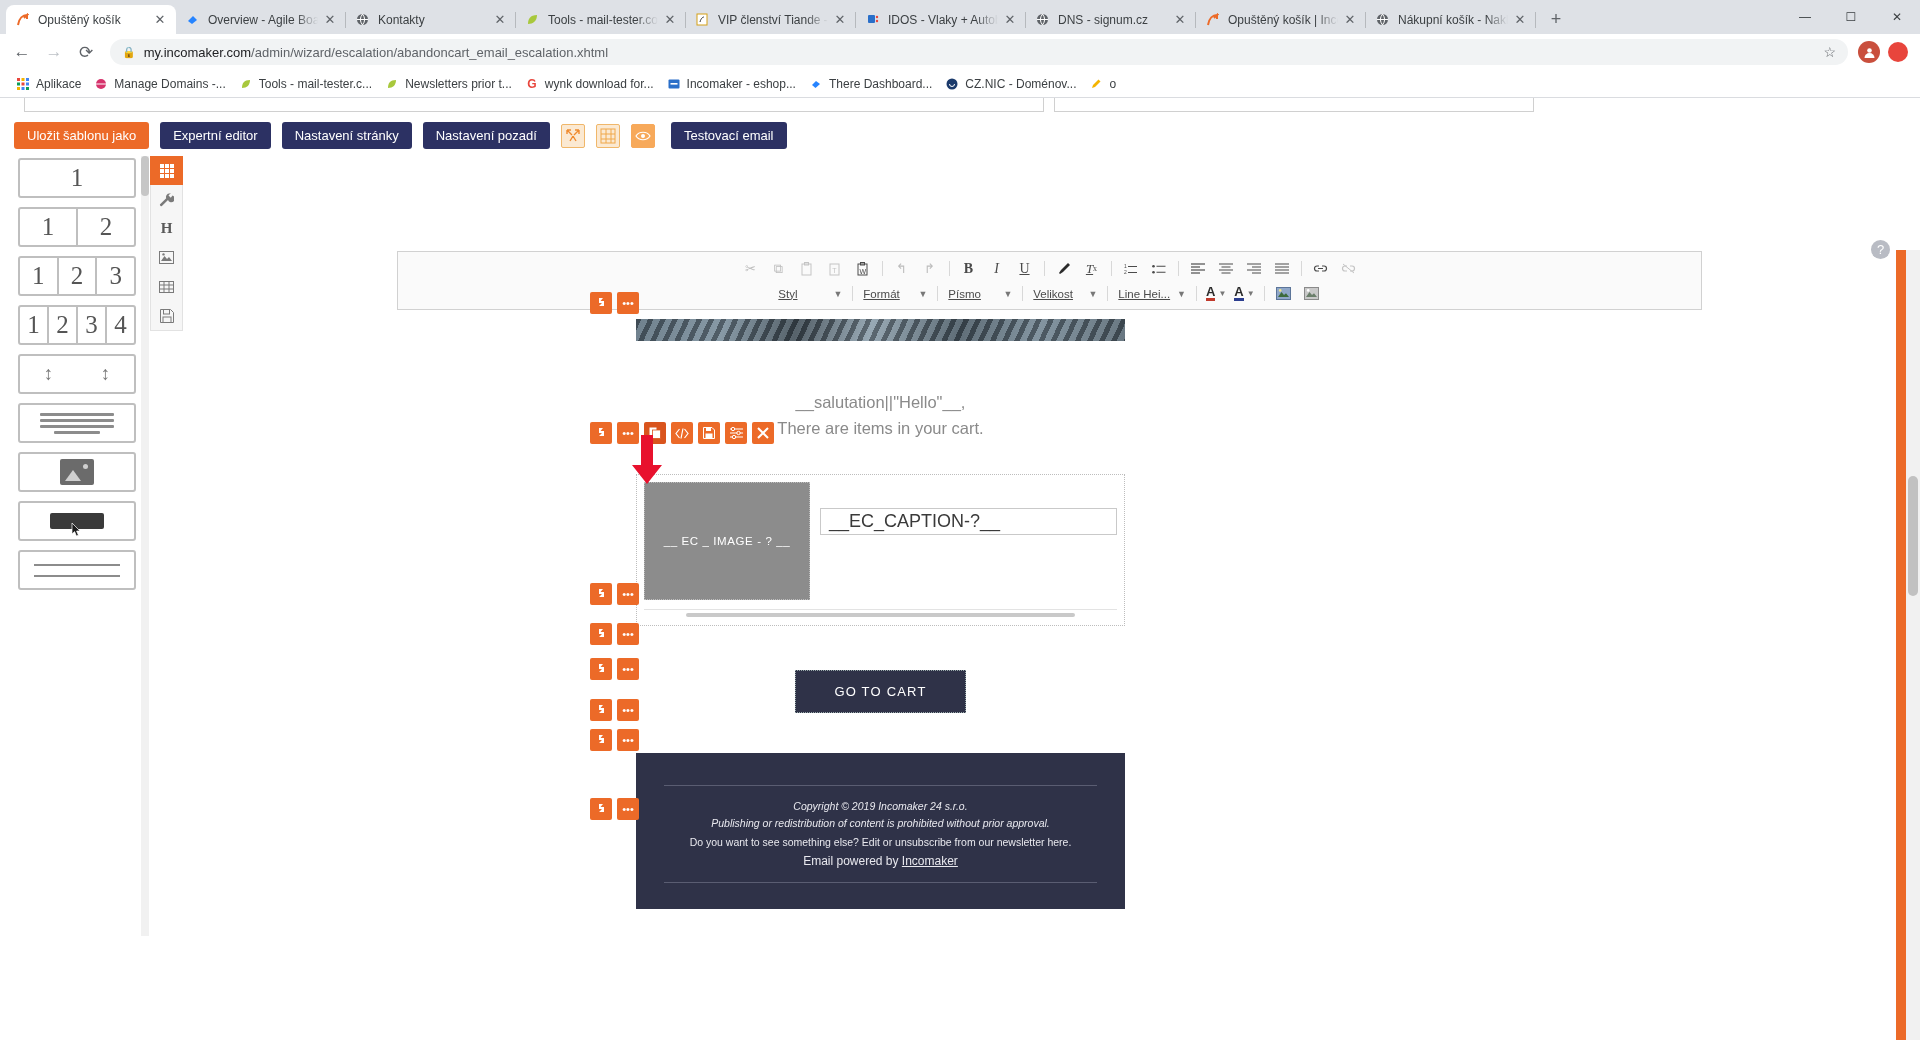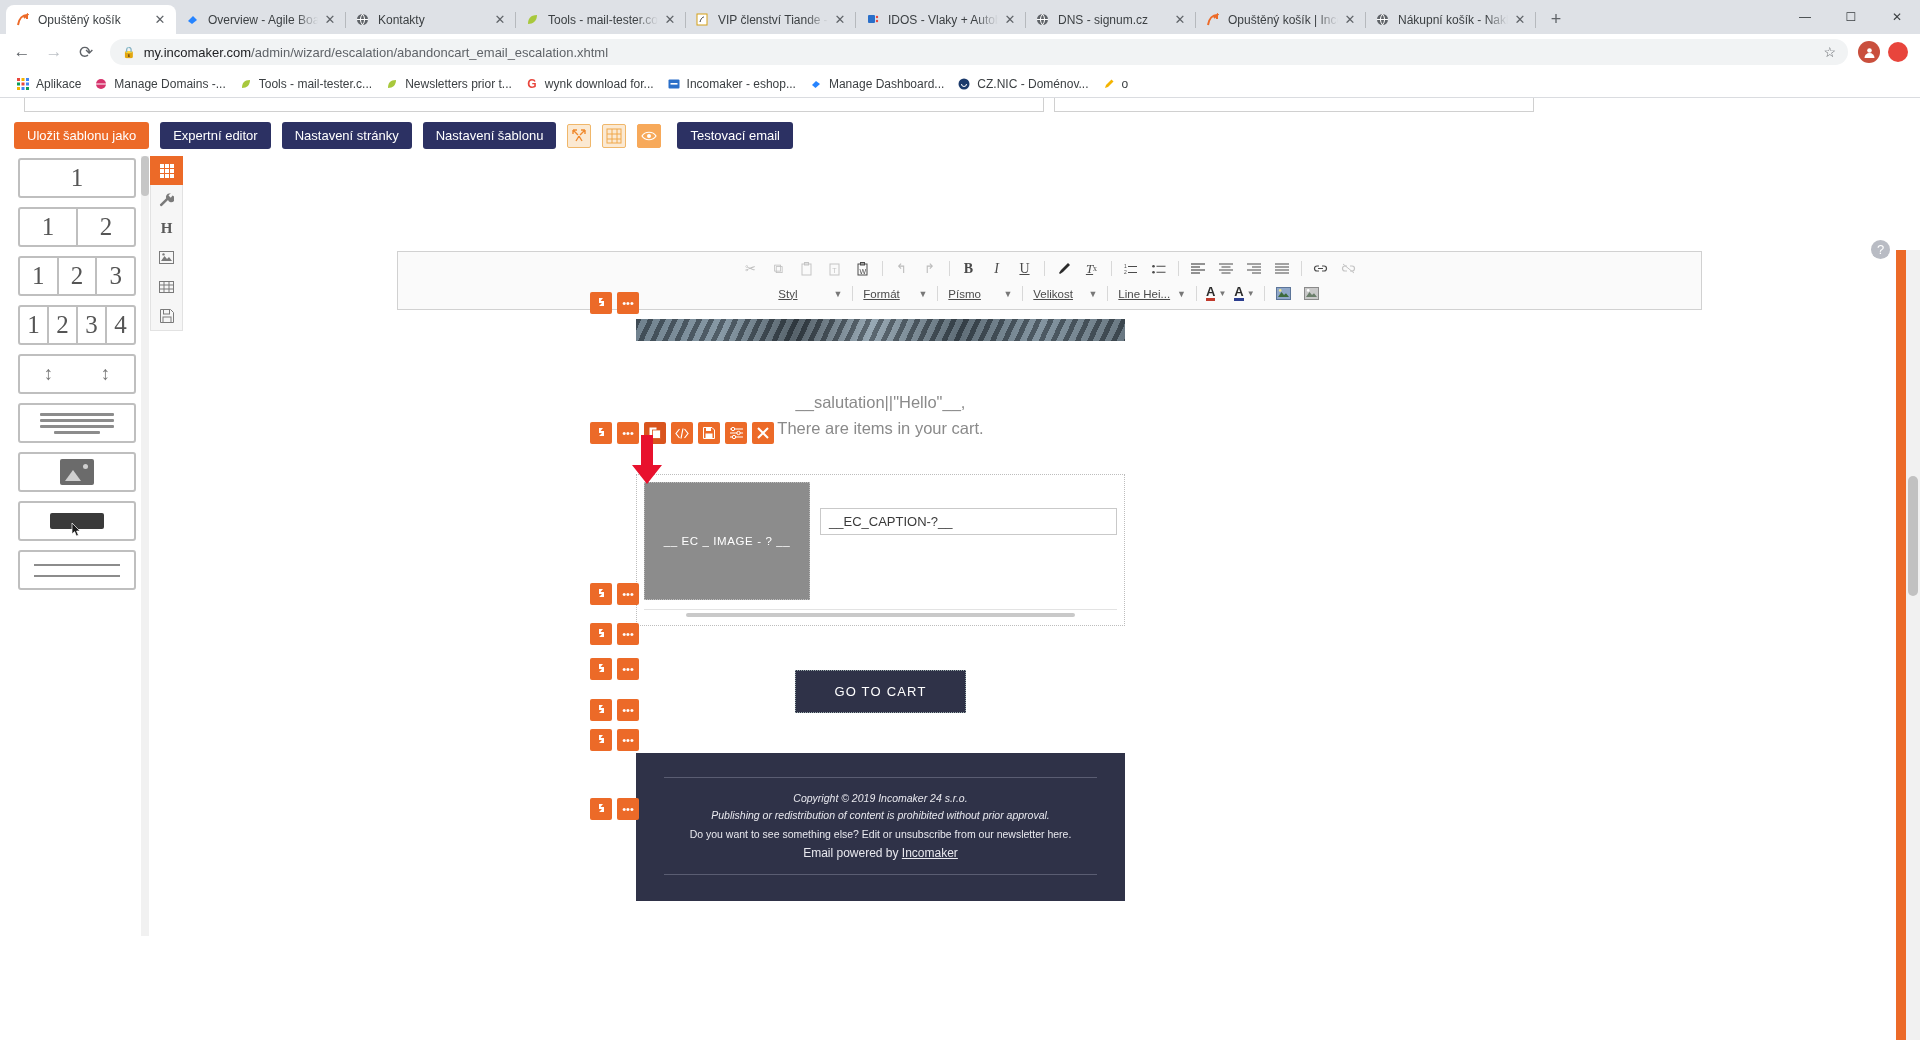--- a/index.html
+++ b/index.html
@@ -245,41 +245,41 @@
   }
   .pb-inner { display: flex; gap: 10px; height: 118px; }
   .pb-img {
     width: 166px; background: #8c8c8c; color: #fff; font-size: 11.5px;
     display: flex; align-items: center; justify-content: center; letter-spacing: .6px;
     border: 1px dotted #bdbdbd;
   }
   .pb-fields { flex: 1; padding-top: 26px; }
   .pb-field {
     border: 1px solid #c9c9c9; height: 27px; display: flex; align-items: center;
-    padding: 0 8px; font-size: 13px; color: #3a3a3a; background: #fff;
+    padding: 0 8px; font-size: 18px; color: #3a3a3a; background: #fff;
     margin-bottom: 1px;
   }
   .pb-scroll {
     position: absolute; left: 7px; right: 7px; bottom: 6px; height: 10px;
     border-top: 1px solid #e3e3e3;
   }
   .pb-scroll i {
     display: block; position: absolute; left: 42px; right: 42px; top: 3px;
     height: 4px; background: #c9c9c9; border-radius: 2px;
   }
 
   .cta-wrap { text-align: center; margin-top: 44px; }
   .cta {
     display: inline-block; background: #2f3248; color: #fff; font-size: 13px;
     padding: 13px 38px; letter-spacing: 1.2px; border: 1px dotted #9aa;
   }
 
   .footer {
     margin-top: 40px; background: #2f3248; color: #e8e8ee;
-    padding: 20px 28px 26px; text-align: center;
+    padding: 28px 28px 26px; text-align: center;
   }
   .footer hr { border: none; border-top: 1px solid #5a5d72; margin: 4px 0 12px; }
   .footer .f1 { font-size: 10.5px; font-style: italic; line-height: 17px; }
   .footer .f2 { font-size: 10.5px; font-style: italic; line-height: 17px; }
   .footer .f3 { font-size: 10.5px; line-height: 17px; margin-top: 2px; }
   .footer .f4 { font-size: 12px; line-height: 17px; margin-top: 2px; }
   .footer .f4 u { text-decoration: underline; }
   .footer hr.b { margin: 12px 0 0; }
 
   
@@ -497,21 +497,21 @@
           </svg>
       </span>
       <span>Incomaker - eshop...</span>
     </div>
     <div class="bm">
       <span class="bmi">
         <svg width="12" height="12" viewBox="0 0 12 12">
             <path d="M2 7 L6 3 L10 6 L5.5 10 Z" fill="#2684ff"></path>
           </svg>
       </span>
-      <span>Manage Dashboard...</span>
+      <span>There Dashboard...</span>
     </div>
     <div class="bm">
       <span class="bmi">
         <svg width="12" height="12" viewBox="0 0 12 12">
             <circle cx="6" cy="6" r="5.5" fill="#1b3a6b"></circle>
             <path d="M3.5 6a2.5 2.5 0 005 0" stroke="#fff" fill="none"></path>
           </svg>
       </span>
       <span>CZ.NIC - Doménov...</span>
     </div>
@@ -529,21 +529,21 @@
 
     <div class="top-cut">
       <div class="cut-box cut-a"></div>
       <div class="cut-box cut-b"></div>
     </div>
 
     <div class="actionbar">
       <button class="abtn orange">Uložit šablonu jako</button>
       <button class="abtn navy">Expertní editor</button>
       <button class="abtn navy">Nastavení stránky</button>
-      <button class="abtn navy">Nastavení šablonu</button>
+      <button class="abtn navy">Nastavení pozadí</button>
       <div class="isq">
         <svg width="16" height="16" viewBox="0 0 16 16">
             <path d="M2 2 L7 7 M2 2 v4 M2 2 h4 M14 2 L9 7 M14 2 v4 M14 2 h-4 M8 8 L5 13 M8 8 L11 13" stroke="#f08a2e" stroke-width="1.4" fill="none"></path>
           </svg>
       </div>
       <div class="isq">
         <svg width="16" height="16" viewBox="0 0 16 16">
             <rect x="1" y="1" width="14" height="14" fill="none" stroke="#f0a84a"></rect>
             <path d="M1 6h14M1 11h14M6 1v14M11 1v14" stroke="#f0a84a"></path>
           </svg>

